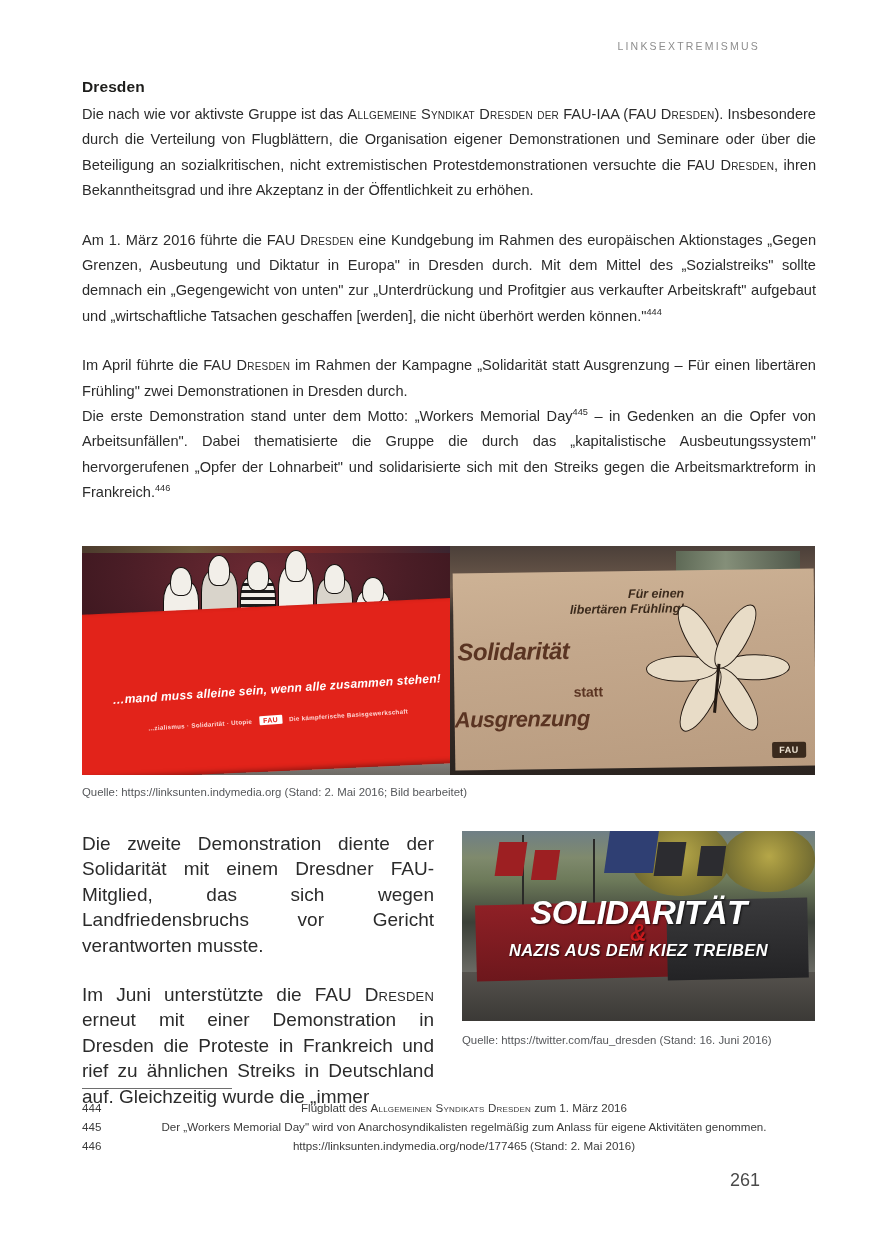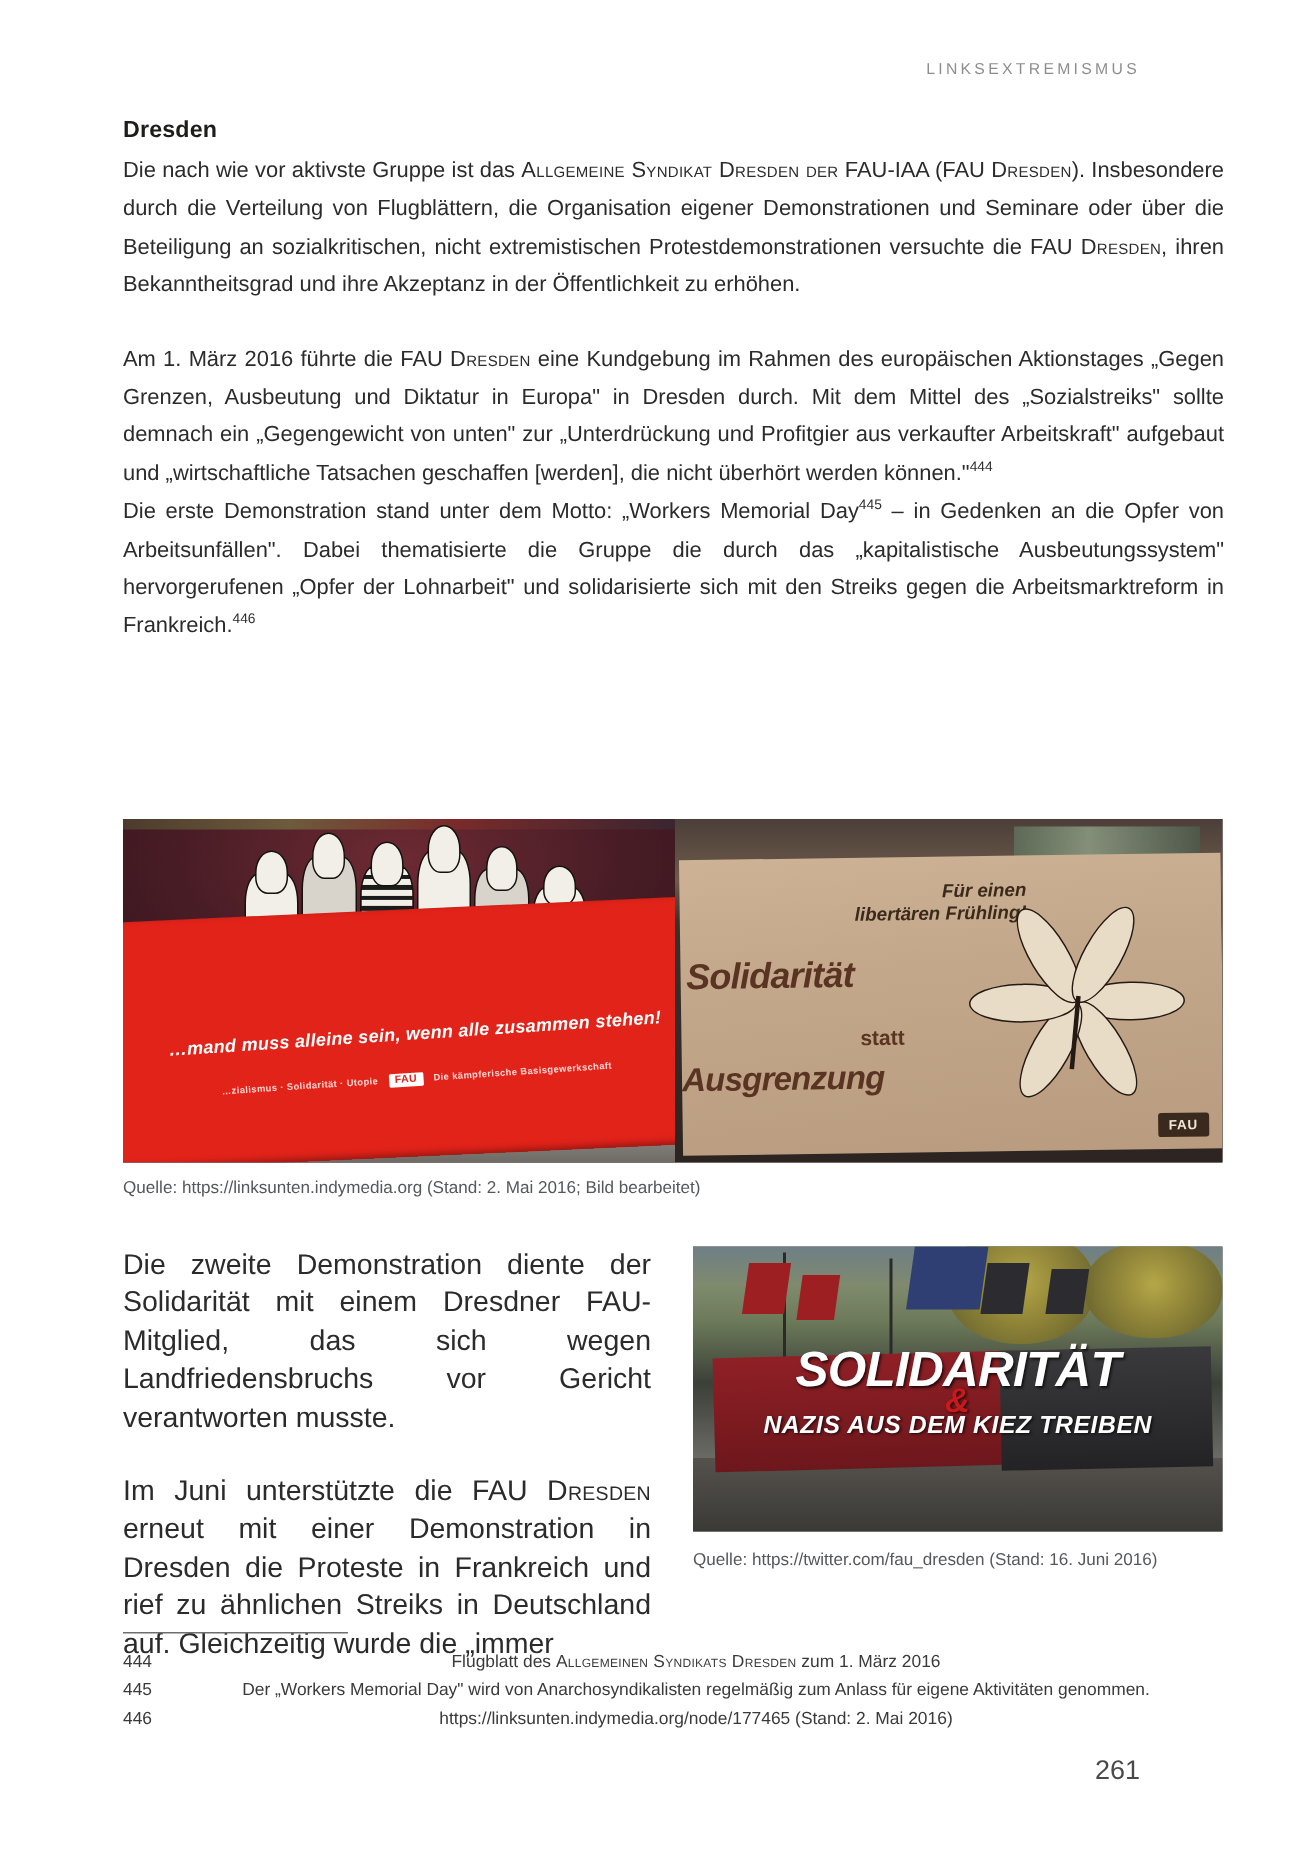--- a/index.html
+++ b/index.html
@@ -467,20 +467,21 @@
 
   <div class="thumb-tab"></div>
 
   <div class="content">
     <h2 class="section-title">Dresden</h2>
 
     <p class="body-text tight"><span>Die nach wie vor aktivste Gruppe ist das </span><span class="sc">Allgemeine Syndikat Dresden der</span><span> FAU-IAA (FAU </span><span class="sc">Dresden</span><span>). Insbesondere durch die Verteilung von Flugblättern, die Organisation eigener Demonstrationen und Seminare oder über die Beteiligung an sozialkritischen, nicht extremistischen Protestdemonstrationen versuchte die FAU </span><span class="sc">Dresden</span><span>, ihren Bekanntheitsgrad und ihre Akzeptanz in der Öffentlichkeit zu erhöhen.</span></p>
 
     <p class="body-text gap"><span>Am 1. März 2016 führte die FAU </span><span class="sc">Dresden</span><span> eine Kundgebung im Rahmen des europäischen Aktionstages „Gegen Grenzen, Ausbeutung und Diktatur in Europa" in Dresden durch. Mit dem Mittel des „Sozialstreiks" sollte demnach ein „Gegengewicht von unten" zur „Unterdrückung und Profitgier aus verkaufter Arbeitskraft" aufgebaut und „wirtschaftliche Tatsachen geschaffen [werden], die nicht überhört werden können."</span><sup class="fn">444</sup></p>
 
+    <p class="body-text gap"><span>Im April führte die FAU </span><span class="sc">Dresden</span><span> im Rahmen der Kampagne „Solidarität statt Ausgrenzung – Für einen libertären Frühling" zwei Demonstrationen in Dresden durch.</span></p>
 
     <p class="body-text tight"><span>Die erste Demonstration stand unter dem Motto: „Workers Memorial Day</span><sup class="fn">445</sup><span> – in Gedenken an die Opfer von Arbeitsunfällen". Dabei thematisierte die Gruppe die durch das „kapitalistische Ausbeutungssystem" hervorgerufenen „Opfer der Lohnarbeit" und solidarisierte sich mit den Streiks gegen die Arbeitsmarktreform in Frankreich.</span><sup class="fn">446</sup></p>
   </div>
 
   <div class="figure1">
 
     <div class="fig1-left">
       <div class="topstrip"></div>
       <div class="ground"></div>
       <div class="legs">

